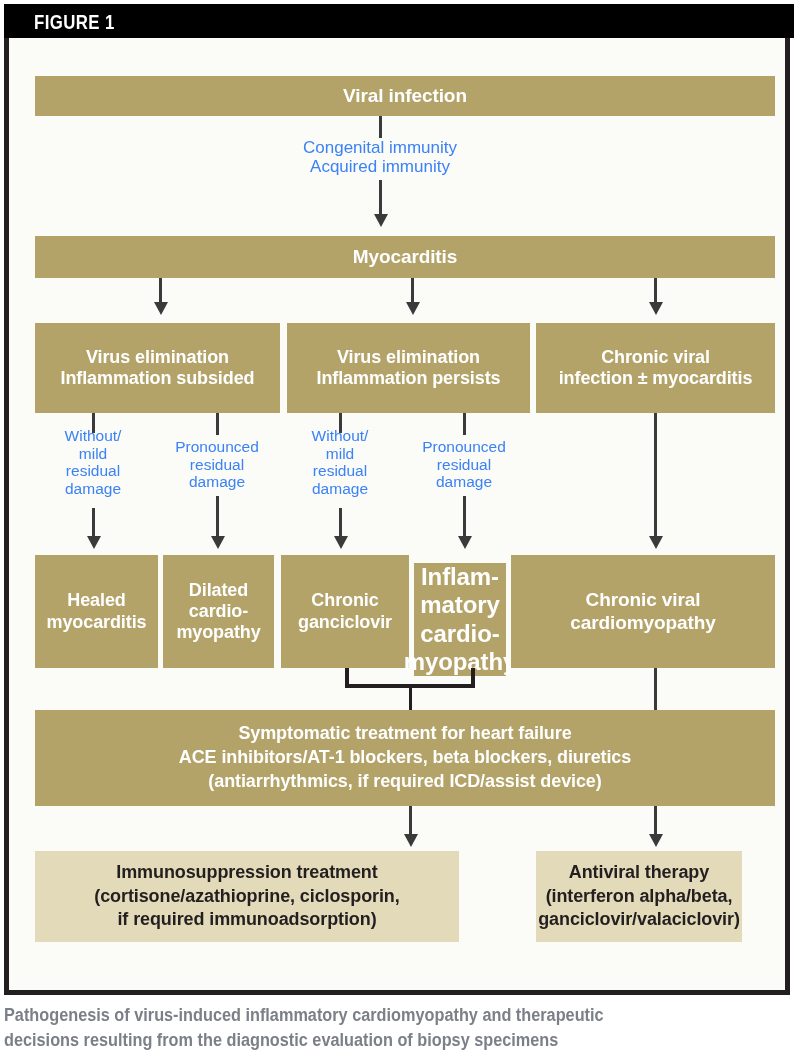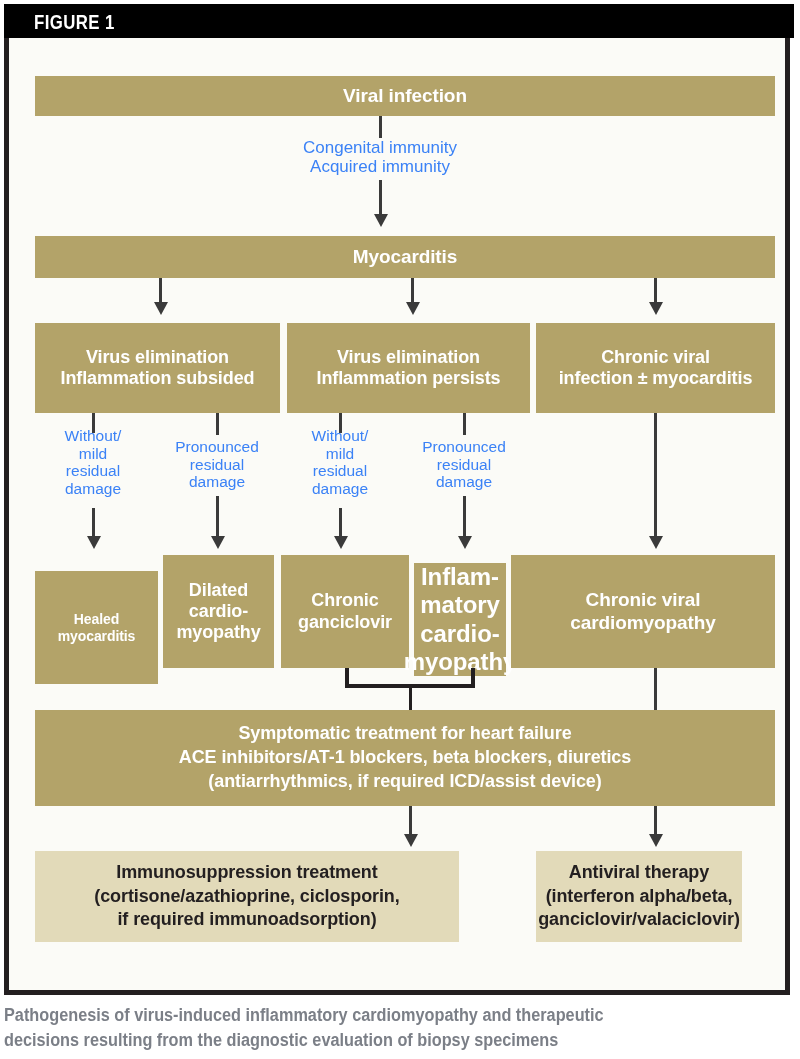--- a/index.html
+++ b/index.html
@@ -181,21 +181,21 @@
     <div class="vline" style="left:454px; top:375px; height:22px;"></div>
     <div class="edge-label" style="left:388px; top:400px; width:134px;">Pronounced
 residual
 damage</div>
     <div class="vline" style="left:454px; top:458px; height:44px;"></div>
     <div class="arrowhead" style="left:448.5px; top:498px;"></div>
 
     <div class="vline" style="left:645px; top:375px; height:127px;"></div>
     <div class="arrowhead" style="left:639.5px; top:498px;"></div>
 
-    <div class="node" style="left:26px; top:517px; width:123px; height:113px; font-size:14px;margin-top:16px;">Healed
+    <div class="node" style="left:26px; top:517px; width:123px; height:113px; font-size:18px;">Healed
 myocarditis</div>
 
     <div class="node" style="left:154px; top:517px; width:111px; height:113px; font-size:18px;">Dilated
 cardio-
 myopathy</div>
 
     <div class="node" style="left:272px; top:517px; width:128px; height:113px; font-size:18px;">Chronic
 ganciclovir</div>
 
     <div class="node" style="left:405px; top:517px; width:92px; height:113px; font-size:24px;margin-top:8px;">Inflam-

